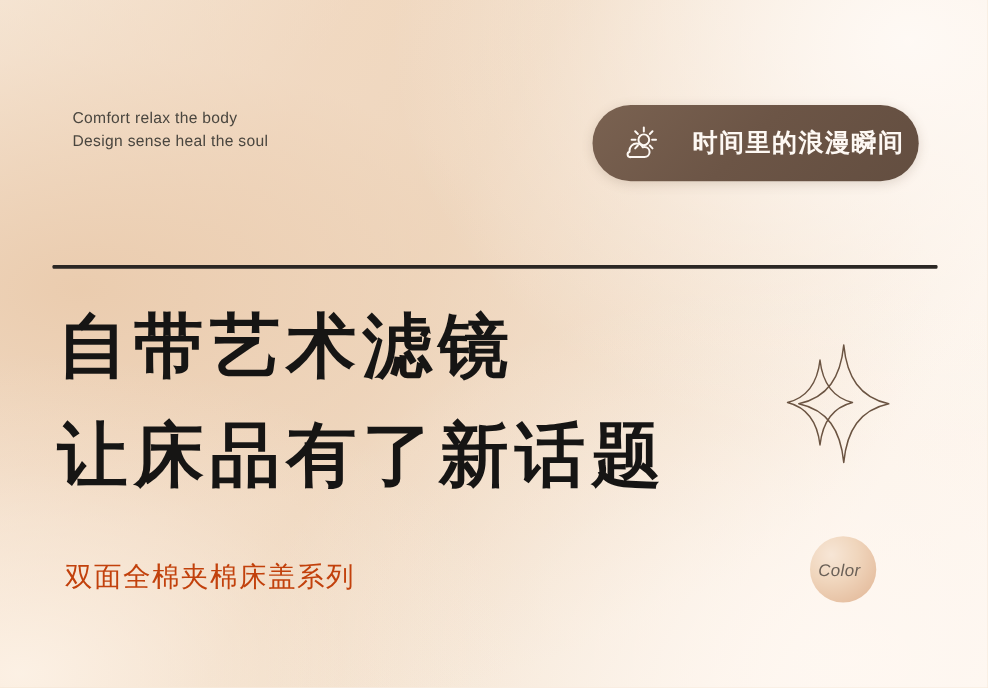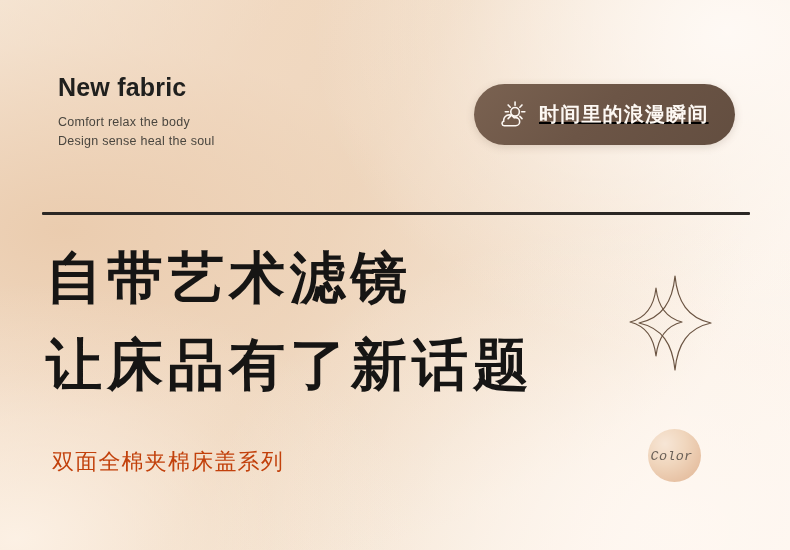--- a/index.html
+++ b/index.html
@@ -74,25 +74,24 @@
   .pill {
     position: absolute;
     left: 474px;
     top: 84px;
     width: 261px;
     height: 61px;
     border-radius: 31px;
     background: linear-gradient(135deg, #7a6251 0%, #6c5546 48%, #634e40 100%);
     display: flex;
     align-items: center;
-    gap: 11px;
+    gap: 26px;
     padding: 0 24px;
     box-sizing: border-box;
     box-shadow: 0 2px 9px rgba(110,85,66,0.20);
-    text-decoration: underline;
   }
   .pill-icon {
     flex: 0 0 auto;
     width: 30px;
     height: 30px;
     display: block;
   }
   .pill-label {
     font-size: 20px;
     font-weight: 700;
@@ -170,35 +169,33 @@
     display: flex;
     align-items: center;
     justify-content: center;
   }
   .color-bubble-label {
     font-size: 13.5px;
     font-style: italic;
     color: #6a6057;
     letter-spacing: 0.3px;
     transform: translate(-3px, 1px);
-    font-family: Liberation Mono, monospace;
   }
 </style>
 </head>
 <body>
 
 <div id="banner">
 
   <div class="bg-base"></div>
   <div class="bg-glow-tr"></div>
   <div class="bg-glow-br"></div>
   <div class="bg-glow-bl"></div>
 
   <div class="eyebrow">
-    <div class="eyebrow-title">New fabric</div>
     <div class="eyebrow-sub">
       <div>Comfort relax the body</div>
       <div>Design sense heal the soul</div>
     </div>
   </div>
 
   <div class="pill">
     <svg class="pill-icon" viewBox="0 0 32 32" fill="none">
       <g stroke="#FDF8F3" stroke-width="1.7" stroke-linecap="round" stroke-linejoin="round">
 

